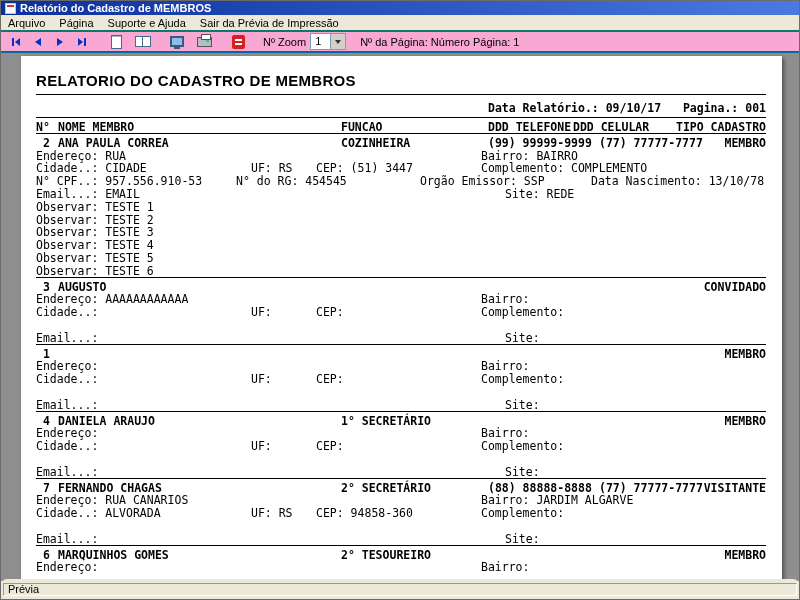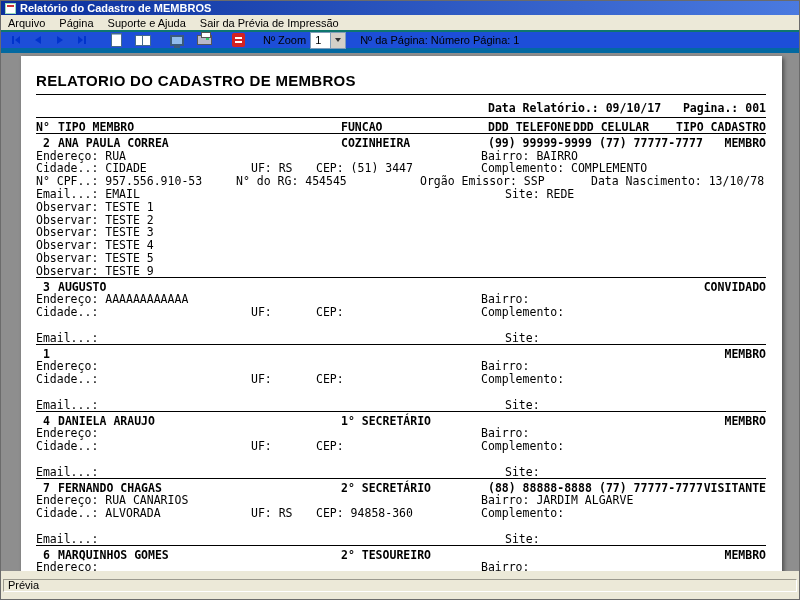--- a/index.html
+++ b/index.html
@@ -28,21 +28,21 @@
 
   .menubar {
     height:17px; display:flex; align-items:center;
     font-size:11px; color:#000; background:#ece9d8;
     border-bottom:2px solid #0f766e;
   }
   .menu-item { padding:1px 7px; cursor:default; }
 
   .toolbar {
     height:21px; display:flex; align-items:center;
-    background:#1d4ed8; border-bottom:5px solid #0369a1;
+    background:#f9a8d4; border-bottom:2px solid #0369a1;
     padding:0 4px; font-size:11px;
   }
   .tbtn {
     width:22px; height:19px; display:flex; align-items:center; justify-content:center;
     background:transparent; border:1px solid transparent; cursor:pointer; padding:0;
   }
   .tb-gap { width:12px; }
   .tb-gap-sm { width:5px; }
   .tb-label { margin:0 4px 0 2px; white-space:nowrap; }
 
@@ -106,22 +106,22 @@
   .l215 { left:215px; }
   .l230 { left:230px; }
   .l295 { left:295px; }
   .l400 { left:399px; }
   .l460 { left:460px; }
   .l484 { left:484px; }
   .l570 { left:570px; }
 
   
   .statusbar {
-    position:absolute; left:0; bottom:0; width:100%; height:28px;
-    background:#ece9d8; display:flex; align-items:center; padding:1px 2px;
+    position:absolute; left:0; bottom:0; width:100%; height:20px;
+    background:#ece9d8; display:flex; align-items:center; padding:1px 2px;border-radius:6px;
   }
   .status-cell {
     flex:1; height:13px; font-size:11px; padding:0 4px; display:flex; align-items:center;
     border:1px solid; border-color:#9c9a8e #ffffff #ffffff #9c9a8e;
   }
 </style>
 </head>
 <body>
 
 <div class="titlebar">
@@ -204,21 +204,21 @@
     <div class="sep"></div>
 
     <div class="subrow">
       <span class="f f-tel bold" style="top:4px">Data Relatório.: 09/10/17</span>
       <span class="f f-tipo bold" style="top:4px">Pagina.: 001</span>
     </div>
     <div class="sep"></div>
 
     <div class="rline bold">
       <span class="f l15">N°</span>
-      <span class="f f-name">TIPO MEMBRO</span>
+      <span class="f f-name">NOME MEMBRO</span>
       <span class="f f-func">FUNCAO</span>
       <span class="f f-tel">DDD TELEFONE</span>
       <span class="f f-celh">DDD CELULAR</span>
       <span class="f f-tipo">TIPO CADASTRO</span>
     </div>
     <div class="sep"></div>
 
     <div>
       <div class="rline bold">
         <span class="f f-num">2</span>
@@ -257,21 +257,21 @@
       <div class="rline">
           <span class="f l15">Observar: TESTE 3</span>
         </div>
       <div class="rline">
           <span class="f l15">Observar: TESTE 4</span>
         </div>
       <div class="rline">
           <span class="f l15">Observar: TESTE 5</span>
         </div>
       <div class="rline">
-          <span class="f l15">Observar: TESTE 9</span>
+          <span class="f l15">Observar: TESTE 6</span>
         </div>
       <div class="sep"></div>
     </div>
 
     <div>
       <div class="rline bold">
         <span class="f f-num">3</span>
         <span class="f f-name">AUGUSTO</span>
         <span class="f f-tipo">CONVIDADO</span>
       </div>

